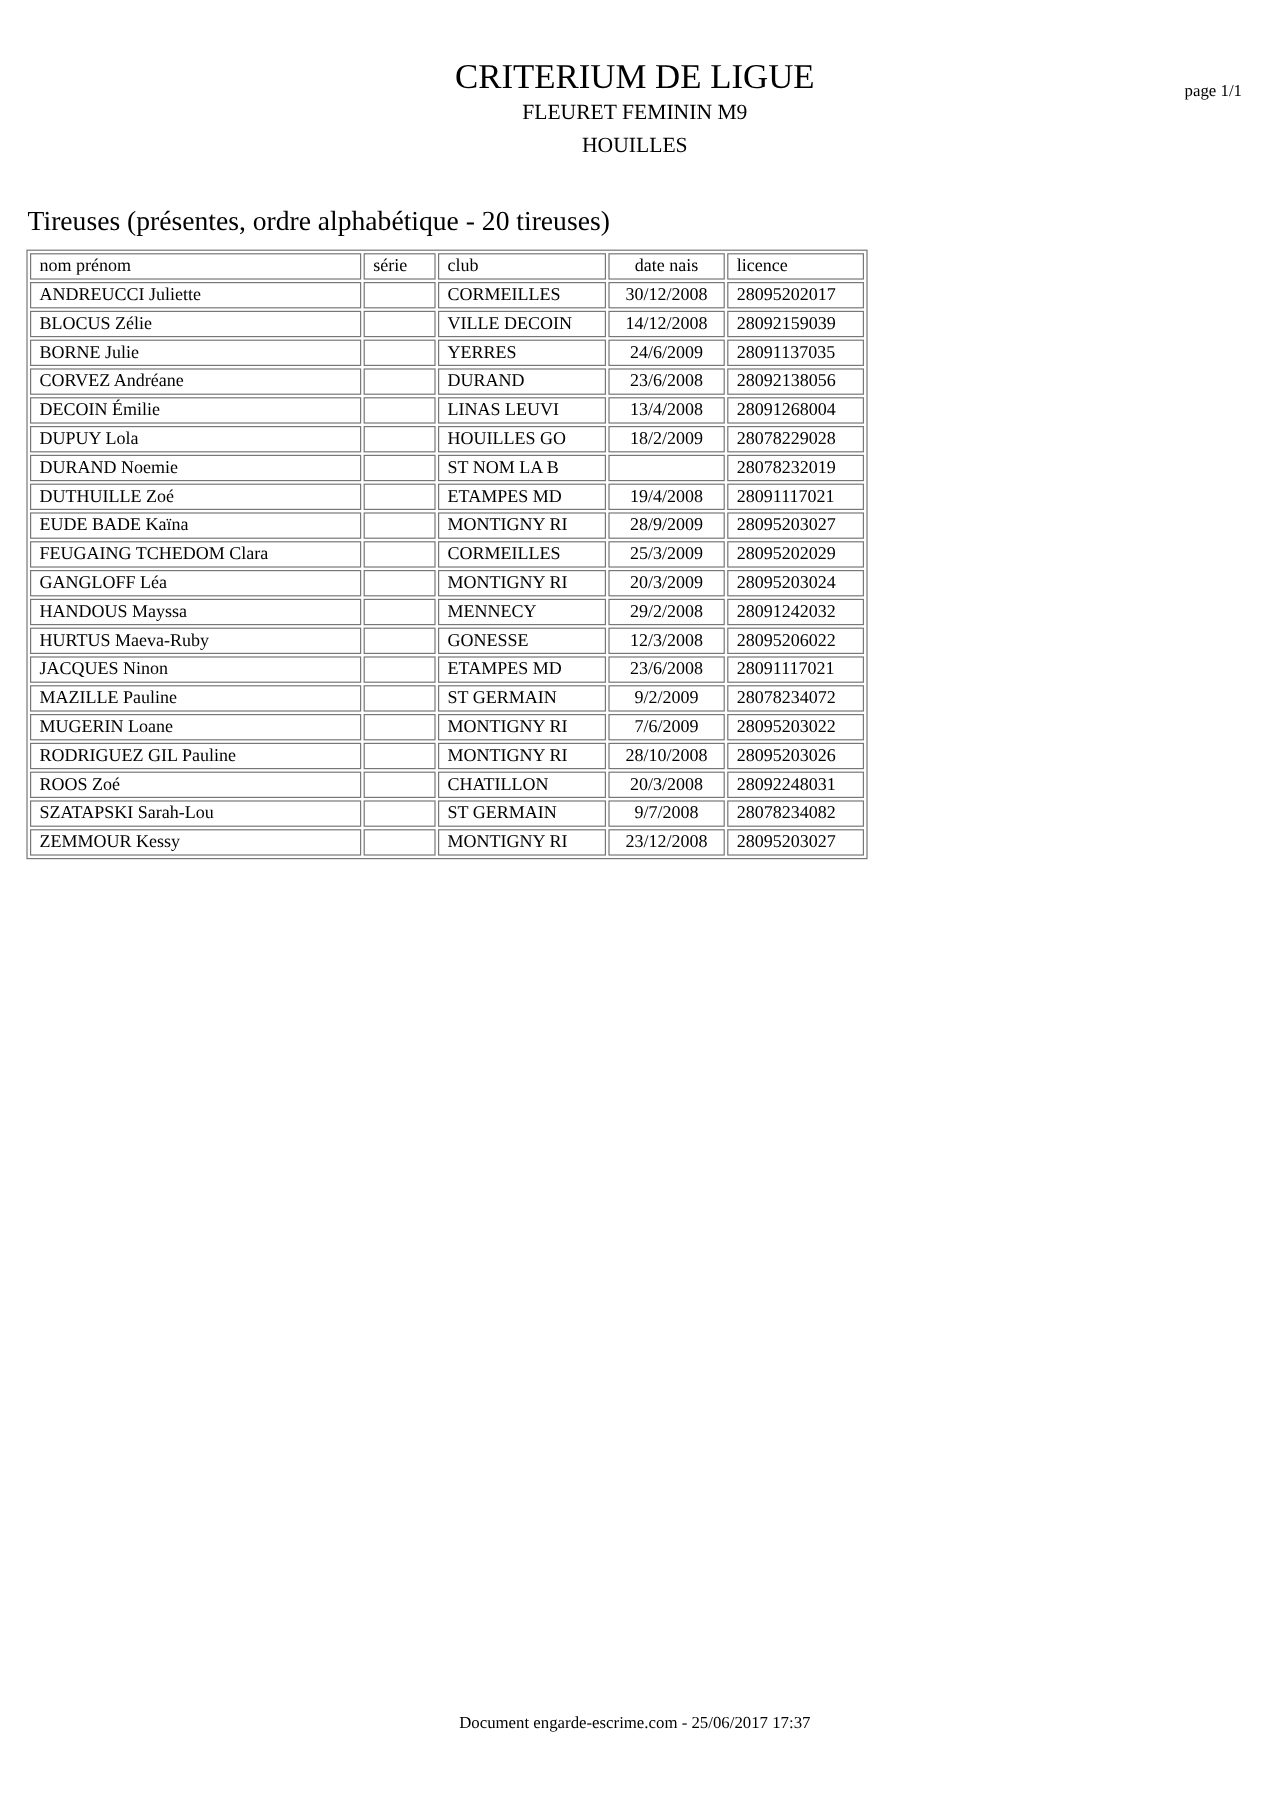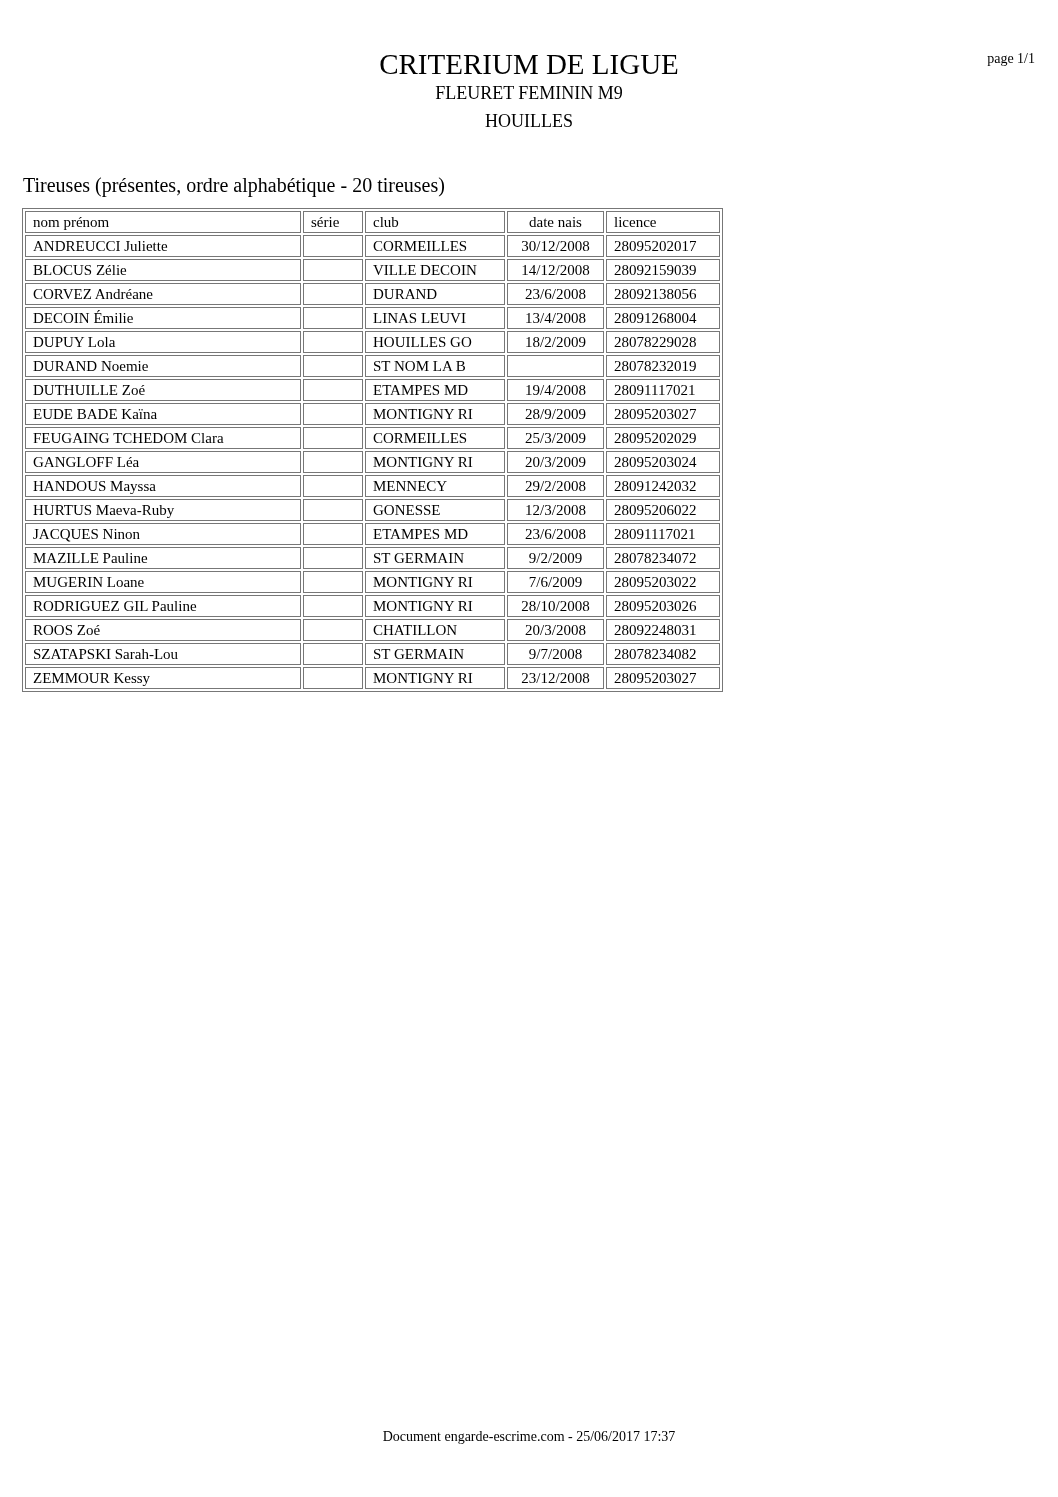--- a/index.html
+++ b/index.html
@@ -10,21 +10,21 @@
   body {
     position: relative;
     width: 1058px;
     height: 1497px;
     font-family: "Liberation Serif", "DejaVu Serif", serif;
     color: #000000;
     overflow: hidden;
   }
   .page-label {
     position: absolute;
-    top: 50px;
+    top: 68px;
     right: 23px;
     font-size: 14px;
     line-height: 18px;
   }
   .doc-header {
     position: absolute;
     top: 50px;
     left: 0;
     width: 100%;
     text-align: center;
@@ -34,21 +34,21 @@
     line-height: 29px;
   }
   .doc-subtitle {
     font-size: 18px;
     line-height: 28px;
   }
   .section-label {
     position: absolute;
     top: 174px;
     left: 23px;
-    font-size: 20px;
+    font-size: 23px;
     line-height: 22px;
   }
   table.fencers {
     position: absolute;
     top: 208px;
     left: 22px;
     width: 701px;
     table-layout: fixed;
     border-collapse: separate;
     border-spacing: 2px;
@@ -121,20 +121,27 @@
         <td>28095202017</td>
       </tr>
       <tr>
         <td>BLOCUS Zélie</td>
         <td></td>
         <td>VILLE DECOIN</td>
         <td>14/12/2008</td>
         <td>28092159039</td>
       </tr>
       <tr>
+        <td>BORNE Julie</td>
+        <td></td>
+        <td>YERRES</td>
+        <td>24/6/2009</td>
+        <td>28091137035</td>
+      </tr>
+      <tr>
         <td>CORVEZ Andréane</td>
         <td></td>
         <td>DURAND</td>
         <td>23/6/2008</td>
         <td>28092138056</td>
       </tr>
       <tr>
         <td>DECOIN Émilie</td>
         <td></td>
         <td>LINAS LEUVI</td>

